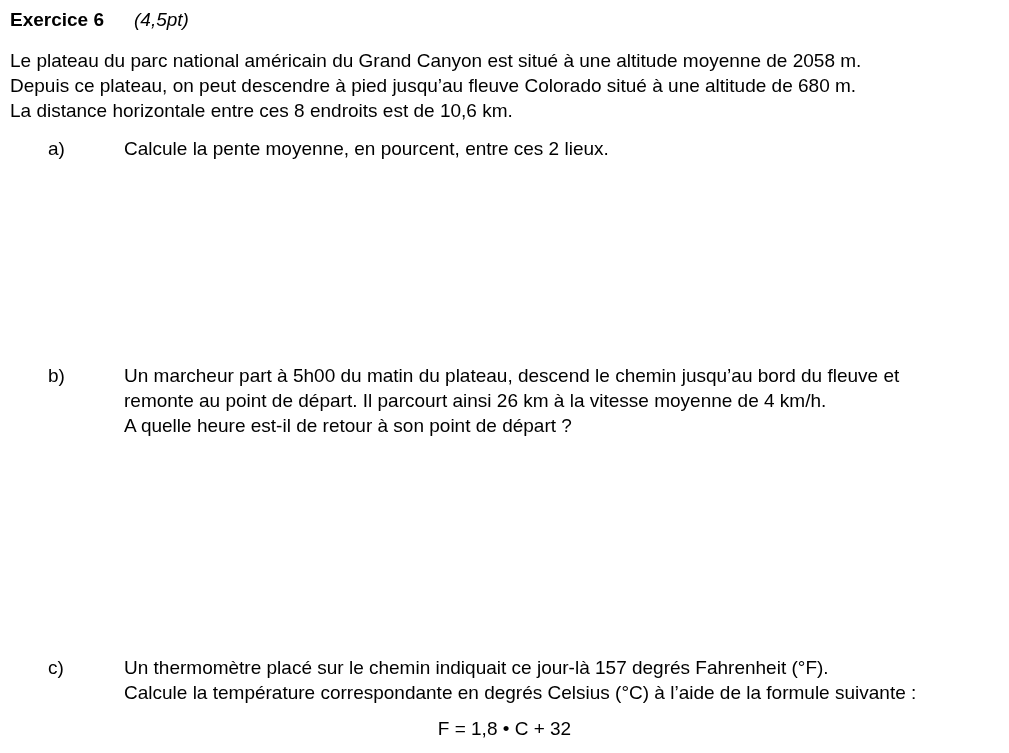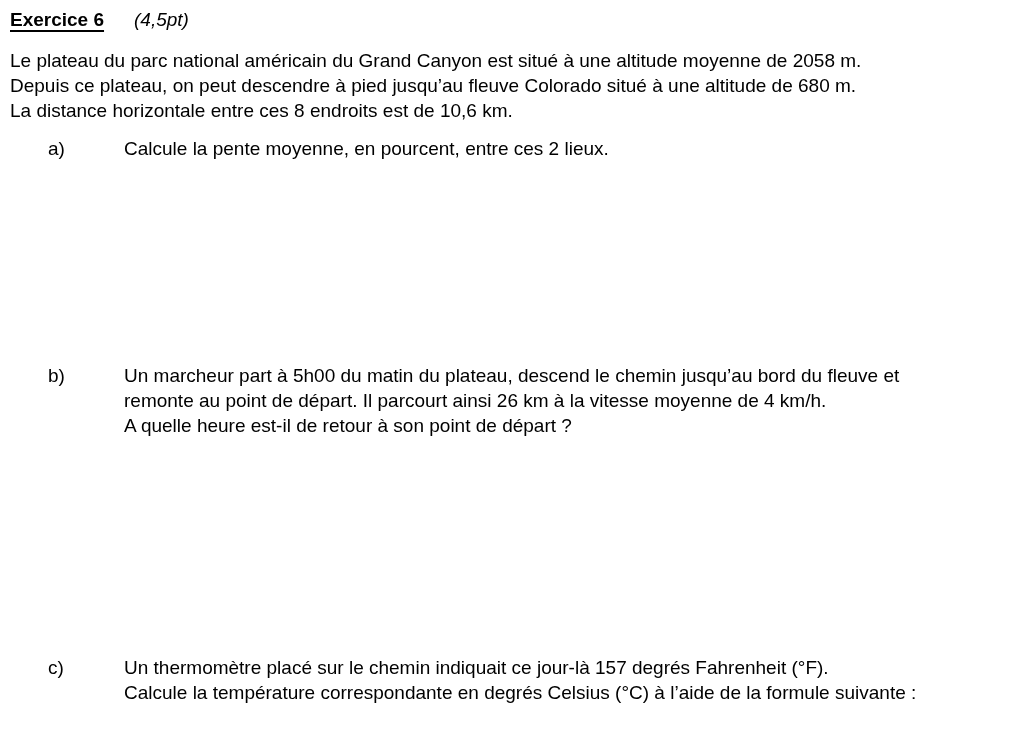--- a/index.html
+++ b/index.html
@@ -19,21 +19,20 @@
     font-size: 19px;
     line-height: 25px;
     overflow: hidden;
   }
   .title-row {
     margin: 0 0 16px 0;
     line-height: 24px;
   }
   .title {
     font-weight: bold;
-    text-decoration: underline;
     text-underline-offset: 4px;
     text-decoration-thickness: 2px;
   }
   .points {
     font-style: italic;
     margin-left: 30px;
   }
   .intro {
     margin: 0 0 13px 0;
     white-space: pre-line;
@@ -83,14 +82,15 @@
 remonte au point de départ. Il parcourt ainsi 26 km à la vitesse moyenne de 4 km/h.
 A quelle heure est-il de retour à son point de départ ?</span>
   </div>
 
   <div class="question q-c">
     <span class="q-label">c)</span>
     <span class="q-text">Un thermomètre placé sur le chemin indiquait ce jour-là 157 degrés Fahrenheit (°F).
 Calcule la température correspondante en degrés Celsius (°C) à l’aide de la formule suivante :</span>
   </div>
 
+  <div class="formula">F = 1,8 • C + 32</div>
 
 </div>
 
 </body></html>

